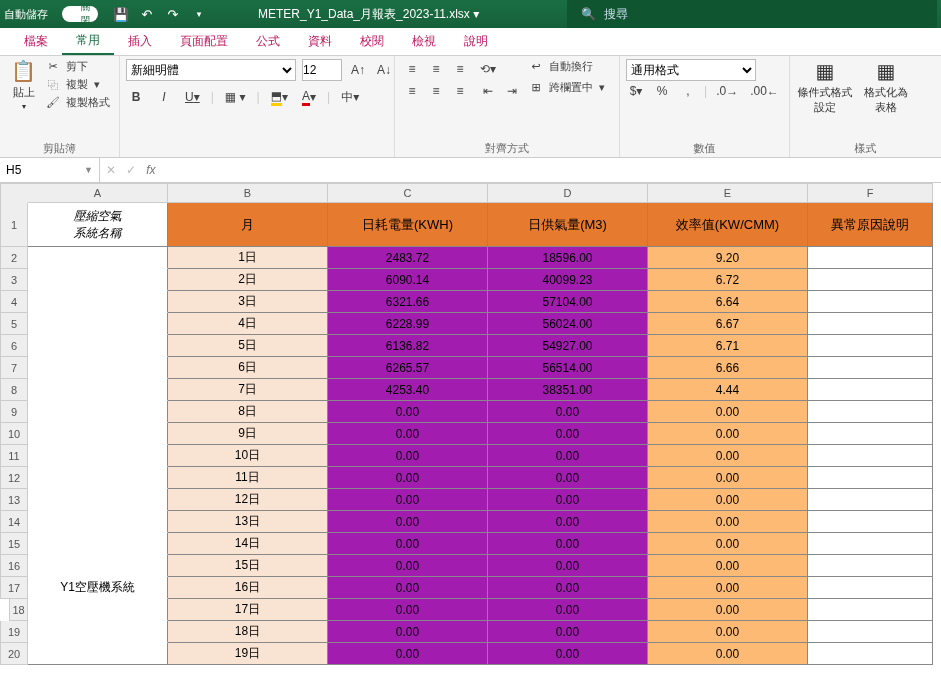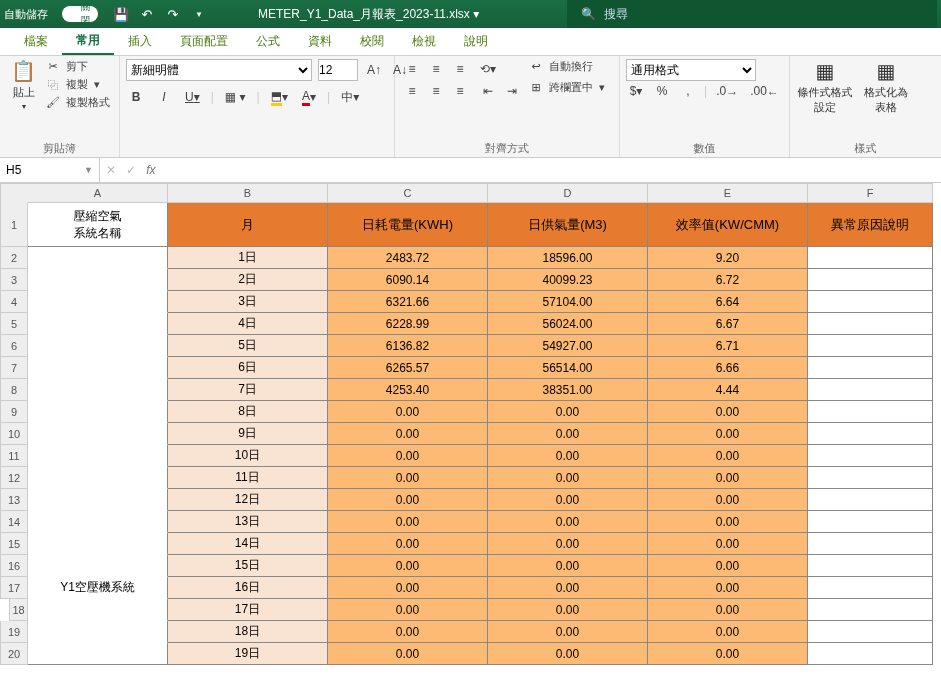--- a/index.html
+++ b/index.html
@@ -6,22 +6,22 @@
 body{background:#fff;font-size:12px;overflow:hidden;width:941px;height:700px}
 .titlebar{height:28px;background:linear-gradient(#1a6e44,#166139);display:flex;align-items:center;color:#fff;padding:0 4px}
 .ti{display:flex;align-items:center;gap:8px}
 .autosave{font-size:11px}
 .toggle{width:36px;height:16px;border-radius:8px;background:#fff;position:relative;display:inline-flex;align-items:center;margin:0 6px}
 .toggle span{font-size:9px;color:#166139;margin-left:19px}
 .qa{width:18px;height:18px;display:inline-flex;align-items:center;justify-content:center;color:#fff;font-size:13px}
 .fname{margin-left:50px;font-size:12px;color:#fff}
 .searchzone{margin-left:auto;background:#0f5530;height:28px;display:flex;align-items:center;width:370px;padding-left:14px;color:#cde;gap:8px;font-size:12px}
 .ribtabs{height:28px;background:#fff;display:flex;align-items:flex-end;padding-left:10px;font-size:12px;border-bottom:1px solid #d0d0d0}
-.ribtab{padding:0 14px;height:28px;display:flex;align-items:center;color:#4d7c0f}
-.ribtab.active{color:#1a6e44;font-weight:700;border-bottom:2px solid #1a6e44}
+.ribtab{padding:0 14px;height:28px;display:flex;align-items:center;color:#be185d}
+.ribtab.active{color:#1a6e44;font-weight:400;border-bottom:2px solid #1a6e44}
 .ribbon{height:102px;background:#f5f5f5;display:flex;border-bottom:1px solid #ccc}
 .grp{display:flex;flex-direction:column;border-right:1px solid #ddd;padding:3px 6px 0}
 .grbody{flex:1;display:flex;align-items:flex-start}
 .grlbl{text-align:center;font-size:11px;color:#666;height:18px;padding-top:2px}
 .bigbtn{display:flex;flex-direction:column;align-items:center;width:36px;text-align:center;font-size:11px;color:#333;gap:2px;margin-right:4px}
 .col{display:flex;flex-direction:column;gap:3px;font-size:11px;color:#444}
 .row{display:flex;align-items:center;gap:6px}
 .smi{width:14px;height:14px;display:inline-flex;align-items:center;justify-content:center}
 select,input.fsize{height:22px;font-size:12px;border:1px solid #bbb;background:#fff}
 .btn{height:20px;min-width:20px;display:inline-flex;align-items:center;justify-content:center;font-size:12px;color:#444;border:1px solid transparent;padding:0 2px}
@@ -43,21 +43,21 @@
 .cell{height:22px;border-right:1px solid #888;border-bottom:1px solid #888;display:flex;align-items:center;justify-content:center;font-size:12px}
 .crow.hdr .cell{height:44px}
 .cA{width:140px}
 .cB{width:160px}
 .cC{width:160px}
 .cD{width:160px}
 .cE{width:160px}
 .cF{width:125px}
 .hOrange{background:#e67a2f;color:#000;font-size:13px}
 .hLight{background:#f9e3d2}
-.hBeige{background:#fdba74}
+.hBeige{background:#a21caf}
 .hBlue{background:#fdba74}
 .underline{text-decoration:underline}
 </style>
 </head>
 <body>
 
 <div class="titlebar">
   <div class="ti">
     <span class="autosave">自動儲存</span>
     <span class="toggle">
@@ -107,21 +107,21 @@
             <span>複製格式</span>
           </div>
       </div>
     </div>
     <div class="grlbl">剪貼簿</div>
   </div>
 
   <div class="grp" style="width:275px">
     <div class="grbody" style="flex-direction:column;gap:6px;width:100%">
       <div class="row">
-        <select style="width:186px"><option>新細明體</option></select>
+        <select style="width:170px"><option>新細明體</option></select>
         <input class="fsize" style="width: 40px;" value="12">
         <span class="btn">A↑</span>
         <span class="btn">A↓</span>
       </div>
       <div class="row" style="gap:8px">
         <span class="btn" style="font-weight:bold">B</span>
         <span class="btn" style="font-style:italic">I</span>
         <span class="btn underline"><span>U</span> ▾</span>
         <span style="color:#ccc">|</span>
         <span class="btn">▦ ▾</span>
@@ -231,21 +231,21 @@
       <div class="rh" style="height: 22px;">14</div>
       <div class="rh" style="height: 22px;">15</div>
       <div class="rh" style="height: 22px;">16</div>
       <div class="rh" style="height: 22px;">17</div>
       <div class="rh" style="height: 22px; margin-left: 9px;">18</div>
       <div class="rh" style="height: 22px;">19</div>
       <div class="rh" style="height: 22px;">20</div>
     </div>
   <div class="cells" id="cells">
       <div class="crow hdr">
-        <div class="cell cA" style="background: rgb(255, 255, 255); white-space: pre;">壓縮空氣
+        <div class="cell cA" style="background: rgb(255, 255, 255); white-space: pre; font-style: italic;">壓縮空氣
 系統名稱</div>
         <div class="cell cB hOrange">月</div>
         <div class="cell cC hOrange">日耗電量(KWH)</div>
         <div class="cell cD hOrange">日供氣量(M3)</div>
         <div class="cell cE hOrange">效率值(KW/CMM)</div>
         <div class="cell cF hOrange">異常原因說明</div>
       </div>
       <div class="crow">
         <div class="cell cA" style="background: rgb(255, 255, 255); border-bottom: 1px solid rgb(255, 255, 255); border-right: 1px solid rgb(136, 136, 136);"></div>
         <div class="cell cB hLight">1日</div>

